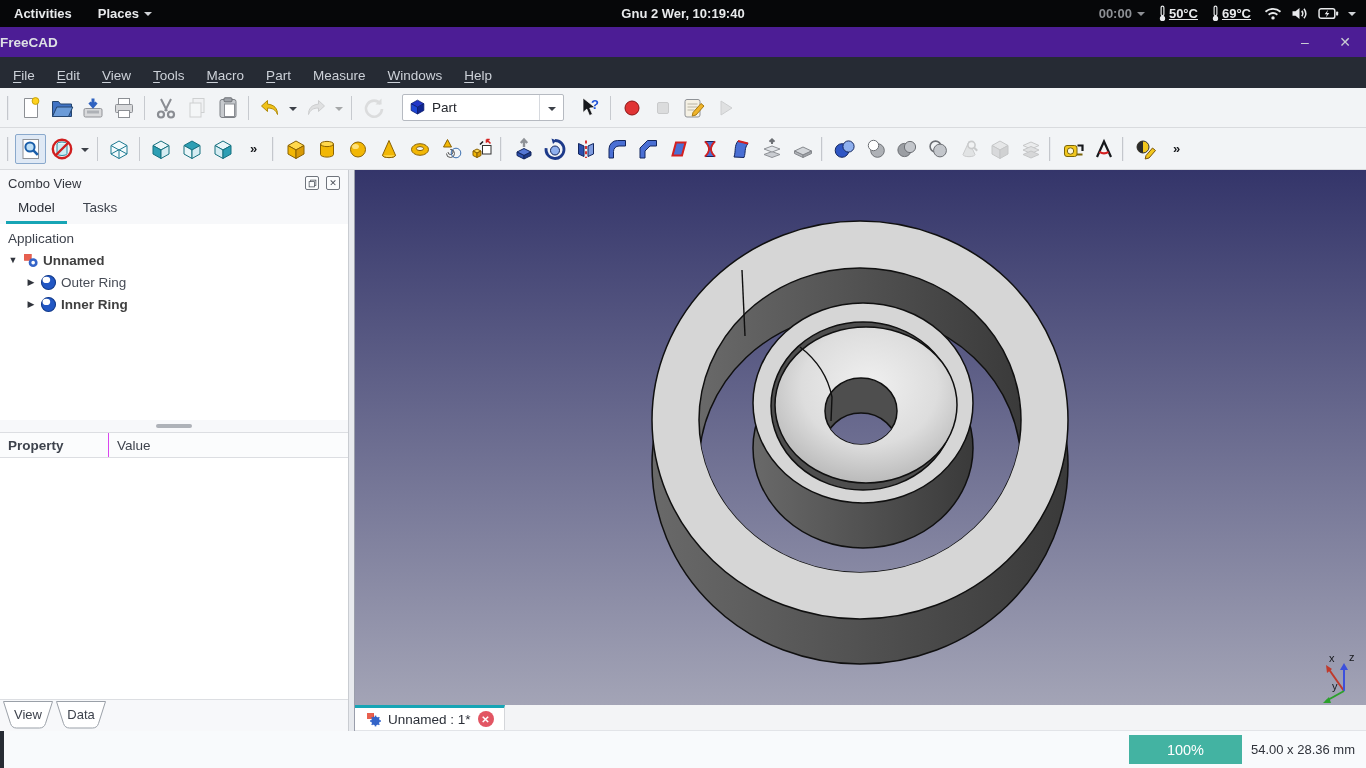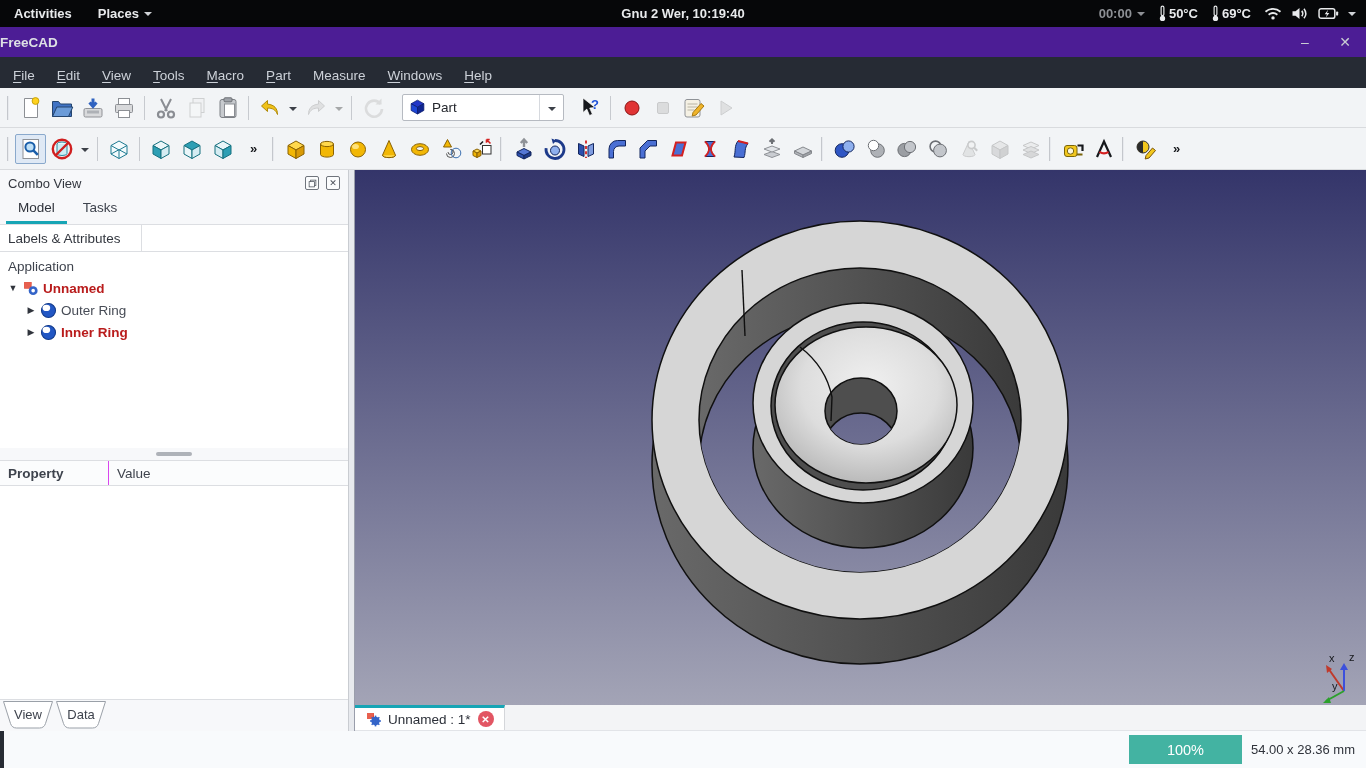--- a/index.html
+++ b/index.html
@@ -8,21 +8,21 @@
 
   
   .topbar { height:27px; background:#060709; color:#e8eaec; display:flex; align-items:center; position:relative; font-size:13px; font-weight:600; flex:0 0 27px; }
   .topbar .left { display:flex; align-items:center; gap:26px; padding-left:14px; }
   .tb-item { cursor:default; display:flex; align-items:center; gap:5px; }
   .caret-down { width:0; height:0; border:4px solid transparent; border-top-color:#cfd2d6; margin-top:4px; }
   .topbar .clock { position:absolute; left:50%; transform:translateX(-50%); }
   .topbar .right { position:absolute; right:10px; display:flex; align-items:center; gap:13px; }
   .dimtext { color:#8d9095; }
   .sysicons { display:flex; align-items:center; gap:9px; }
-  .temp { display:flex; align-items:center; gap:2px; font-weight:600; }
+  .temp { display:flex; align-items:center; gap:2px; font-weight:600;text-decoration:underline; }
 
   
   .titlebar { height:30px; background:#4c1d95; color:#dde0e5; display:flex; align-items:center; justify-content:flex-start; position:relative; font-size:13.5px; font-weight:700; flex:0 0 30px; }
   .winbtns { position:absolute; right:10px; top:0; height:100%; display:flex; align-items:center; gap:18px; font-weight:400; }
   .winbtn { width:22px; height:22px; display:flex; align-items:center; justify-content:center; color:#c9cdd3; font-size:14px; cursor:default; }
 
   
   .menubar { height:31px; background:#262b34; display:flex; align-items:flex-end; padding-left:2px; flex:0 0 31px; }
   .menu-item { color:#ccd1d8; font-size:13.5px; padding:5px 11px; cursor:default; }
   .menu-item u { text-underline-offset:2px; }
@@ -56,21 +56,21 @@
   .cv-tab.active { border-bottom-color:var(--accent); color:#2e323a; }
   .cv-header { height:28px; flex:0 0 28px; background:#fff; border-top:1px solid #dcdee2; border-bottom:1px solid #dcdee2; display:flex; }
   .cv-header .cell { width:142px; border-right:1px solid #dcdee2; display:flex; align-items:center; padding-left:8px; color:#33373f; }
   .cv-tree { height:196px; flex:0 0 196px; background:#fff; padding-top:4px; overflow:hidden; }
   .tree-root { padding:3px 8px; color:#3e434d; }
   .tree-row { display:flex; align-items:center; height:22px; }
   .tree-caret { width:14px; font-size:9px; color:#30343c; text-align:center; flex:0 0 14px; }
   .tree-ic { width:17px; height:17px; margin:0 4px 0 2px; flex:0 0 17px; }
   .tree-ic svg { width:17px; height:17px; display:block; }
   .tree-label { color:#474c56; }
-  .tree-label.bold { font-weight:700; color:#b91c1c; }
+  .tree-label.bold { font-weight:700; color:#404040; }
   .cv-splith { height:12px; flex:0 0 12px; display:flex; align-items:center; justify-content:center; }
   .cv-splith .grip { width:36px; height:4px; border-radius:2px; background:#aeb2b8; }
   .prop-header { height:26px; flex:0 0 26px; background:#fbfcfd; border-top:1px solid #dcdee2; border-bottom:1px solid #dcdee2; display:flex; }
   .prop-header .c1 { width:109px; border-right:1px solid #d946ef; display:flex; align-items:center; padding-left:8px;font-weight:bold; }
   .prop-header .c2 { flex:1; display:flex; align-items:center; padding-left:8px; }
   .prop-body { flex:1; background:#fff; border-bottom:1px solid #dcdee2; }
   .cv-bottom { height:31px; flex:0 0 31px; display:flex; align-items:flex-start; padding:1px 0 0 3px; gap:3px; }
   .vd-tab text { font-size:13px; fill:#3e434d; font-family:"Liberation Sans",sans-serif; }
 
   .vsplit { width:7px; flex:0 0 7px; background:#e8eaee; border-left:1px solid #c9ccd1; border-right:1px solid #9a9eab; }
@@ -530,23 +530,20 @@
           <svg width="9" height="9" viewBox="0 0 12 12">
               <rect x="3.5" y="1.5" width="7" height="7" fill="none" stroke="#4a4f58"></rect>
               <rect x="1.5" y="3.5" width="7" height="7" fill="#fbfcfd" stroke="#4a4f58"></rect>
             </svg>
         </span>
         <span class="cv-btn">✕</span>
       </div>
       <div class="cv-tabs">
         <span class="cv-tab active">Model</span>
         <span class="cv-tab">Tasks</span>
-      </div>
-      <div class="cv-header">
-        <span class="cell">Labels &amp; Attributes</span>
       </div>
       <div class="cv-tree">
         <div class="tree-root">Application</div>
       <div class="tree-row" style="padding-left: 6px;">
             <span class="tree-caret">▼</span>
             <span class="tree-ic">
               <svg viewBox="0 0 16 16">
                 <path d="M2 2h7v6H2z" fill="#d23b2f"></path>
                 <path d="M2 2h7l-1.2 6H2z" fill="#e8604f"></path>
                 <circle cx="10.5" cy="10" r="4.2" fill="#3464c8"></circle>

